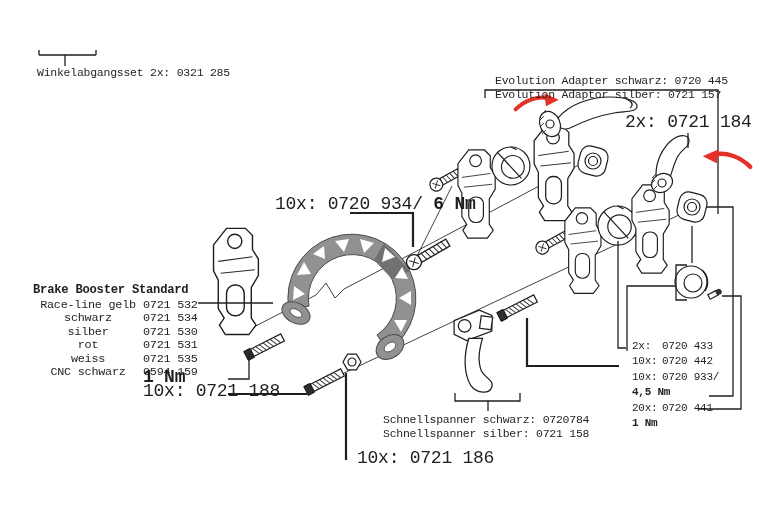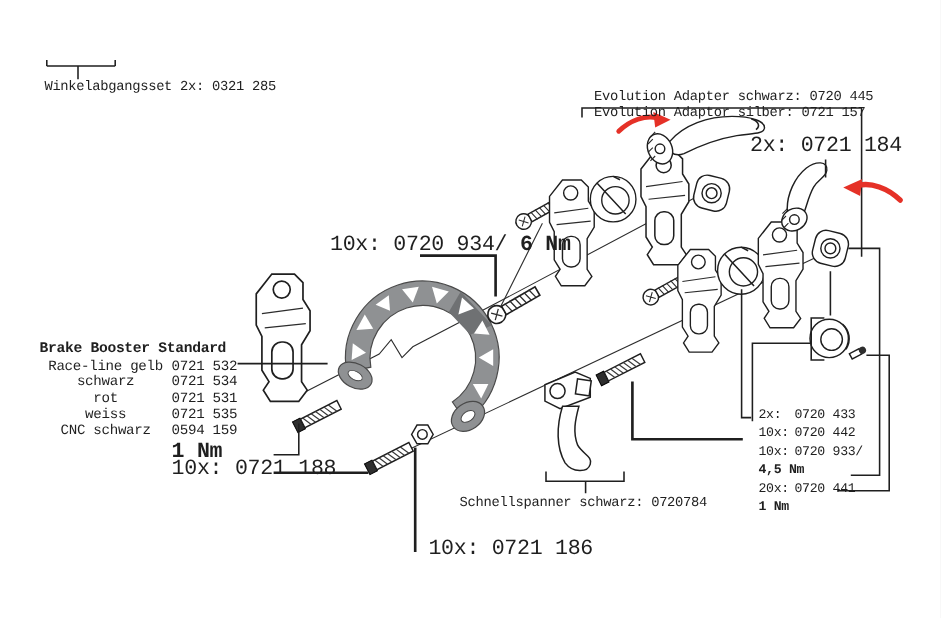--- a/index.html
+++ b/index.html
@@ -196,40 +196,45 @@
     <div class="b" style="font-size:12.2px;margin-bottom:2px">Brake Booster Standard</div>
     <div class="trow">
         <span class="tname">Race-line gelb</span>
         <span>0721 532</span>
       </div>
     <div class="trow">
         <span class="tname">schwarz</span>
         <span>0721 534</span>
       </div>
     <div class="trow">
+        <span class="tname">silber</span>
+        <span>0721 530</span>
+      </div>
+    <div class="trow">
         <span class="tname">rot</span>
         <span>0721 531</span>
       </div>
     <div class="trow">
         <span class="tname">weiss</span>
         <span>0721 535</span>
       </div>
     <div class="trow">
         <span class="tname">CNC schwarz</span>
         <span>0594 159</span>
       </div>
   </div>
 
   <div class="lbl b" style="left:143px;top:370px">1 Nm</div>
   <div class="lbl" style="left:143px;top:384px">10x: 0721 188</div>
 
   <div class="lbl" style="left:357px;top:451px">10x: 0721 186</div>
 
   <div class="lbl sm" style="left:383px;top:413px;line-height:14.4px">
     <div>Schnellspanner schwarz: 0720784</div>
+    <div>Schnellspanner silber: 0721 158</div>
   </div>
 
   <div class="rlist">
     <div class="rrow">
         <span class="qty">2x:</span>
         <span>0720 433</span>
       </div>
     <div class="rrow">
         <span class="qty">10x:</span>
         <span>0720 442</span>

